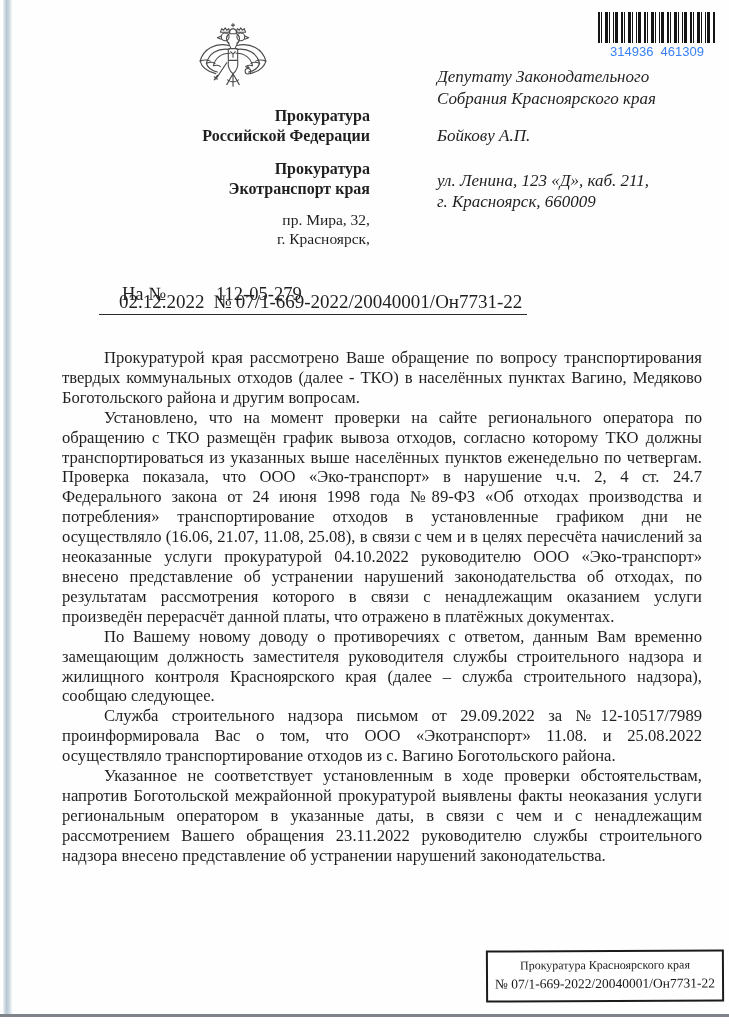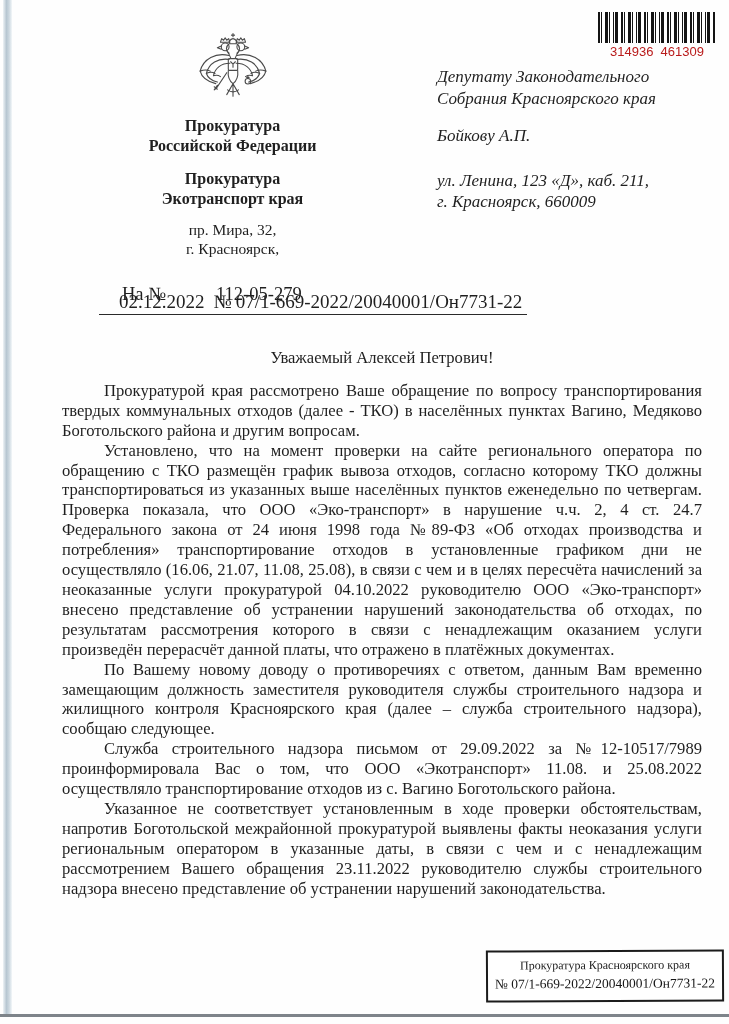--- a/index.html
+++ b/index.html
@@ -27,25 +27,25 @@
     background:repeating-linear-gradient(90deg,
       #141414 0px 2px,#fff 2px 3px,
       #141414 3px 4px,#fff 4px 7px,
       #141414 7px 10px,#fff 10px 11px,
       #141414 11px 12px,#fff 12px 15px,
       #141414 15px 16px,#fff 16px 17px,
       #141414 17px 20px,#fff 20px 23px);
   }
   .barcode-nums{
     display:flex;justify-content:space-between;padding:0 13px;
-    font-family:"Liberation Sans",sans-serif;font-size:13px;color:#b91c1c;
+    font-family:"Liberation Sans",sans-serif;font-size:13px;color:#3b82f6;
     margin-top:1px;
   }
   
-  .letterhead{position:absolute;left:95px;top:32px;width:275px;text-align:center;}
+  .letterhead{position:absolute;left:95px;top:22px;width:275px;text-align:right;}
   .emblem{display:block;margin:0 auto;}
   .lh-bold{font-weight:bold;font-size:16px;line-height:20px;}
   .lh-bold.first{margin-top:12px;}
   .lh-bold.second{margin-top:13px;}
   .lh-addr{margin-top:12px;font-size:15.5px;line-height:18.5px;}
   
   .recipient{position:absolute;left:437px;top:66px;width:282px;font-size:17px;line-height:21.5px;font-style:italic;}
   .rcpt-name{margin-top:16px;}
   .rcpt-addr{margin-top:23px;}
   
@@ -143,21 +143,20 @@
   </div>
 
   <div class="refline">
     <span class="u ref-date">02.12.2022</span><span class="ref-nosign">№</span><span class="u ref-num">07/1-669-2022/20040001/Он7731-22</span>
   </div>
   <div class="replyline">
     <span>На №</span><span class="u reply-num">112-05-279</span>
   </div>
 
   <div class="body-text">
-    <div class="salutation">Уважаемый Алексей Петрович!</div>
     <p>Прокуратурой края рассмотрено Ваше обращение по вопросу транспортирования твердых коммунальных отходов (далее - ТКО) в населённых пунктах Вагино, Медяково Боготольского района и другим вопросам.</p>
     <p>Установлено, что на момент проверки на сайте регионального оператора по обращению с ТКО размещён график вывоза отходов, согласно которому ТКО должны транспортироваться из указанных выше населённых пунктов еженедельно по четвергам. Проверка показала, что ООО «Эко-транспорт» в нарушение ч.ч. 2, 4 ст. 24.7 Федерального закона от 24 июня 1998 года №89-ФЗ «Об отходах производства и потребления» транспортирование отходов в установленные графиком дни не осуществляло (16.06, 21.07, 11.08, 25.08), в связи с чем и в целях пересчёта начислений за неоказанные услуги прокуратурой 04.10.2022 руководителю ООО «Эко-транспорт» внесено представление об устранении нарушений законодательства об отходах, по результатам рассмотрения которого в связи с ненадлежащим оказанием услуги произведён перерасчёт данной платы, что отражено в платёжных документах.</p>
     <p>По Вашему новому доводу о противоречиях с ответом, данным Вам временно замещающим должность заместителя руководителя службы строительного надзора и жилищного контроля Красноярского края (далее – служба строительного надзора), сообщаю следующее.</p>
     <p>Служба строительного надзора письмом от 29.09.2022 за №12-10517/7989 проинформировала Вас о том, что ООО «Экотранспорт» 11.08. и 25.08.2022 осуществляло транспортирование отходов из с. Вагино Боготольского района.</p>
     <p>Указанное не соответствует установленным в ходе проверки обстоятельствам, напротив Боготольской межрайонной прокуратурой выявлены факты неоказания услуги региональным оператором в указанные даты, в связи с чем и с ненадлежащим рассмотрением Вашего обращения 23.11.2022 руководителю службы строительного надзора внесено представление об устранении нарушений законодательства.</p>
   </div>
 
   <div class="stamp">
     <div class="stamp-line1">Прокуратура Красноярского края</div>
     <div class="stamp-line2">

